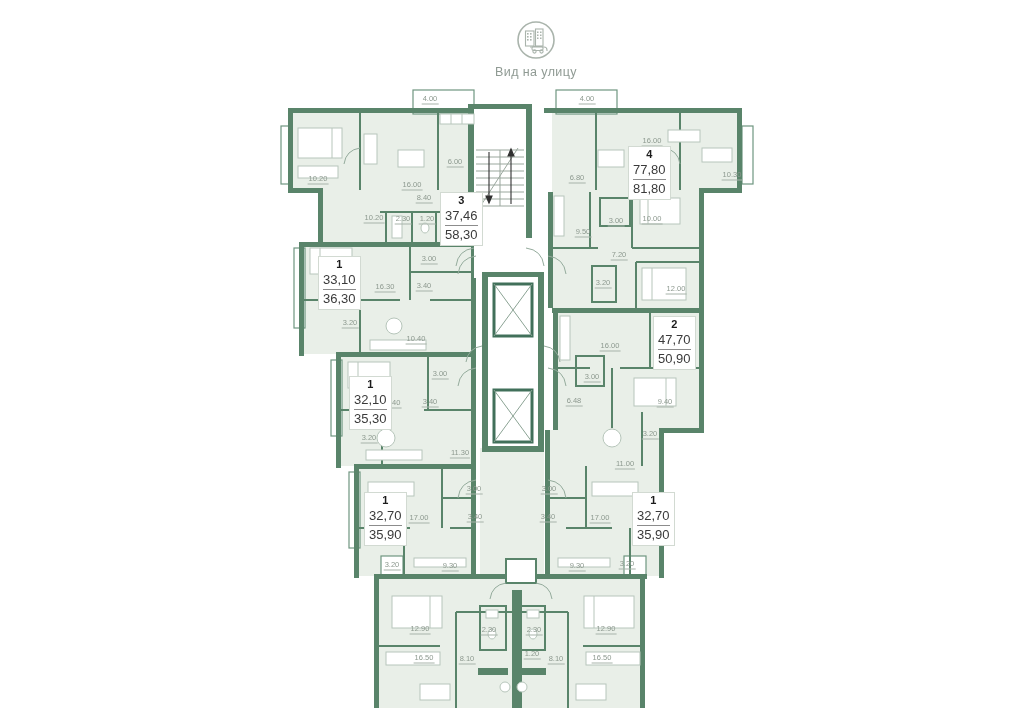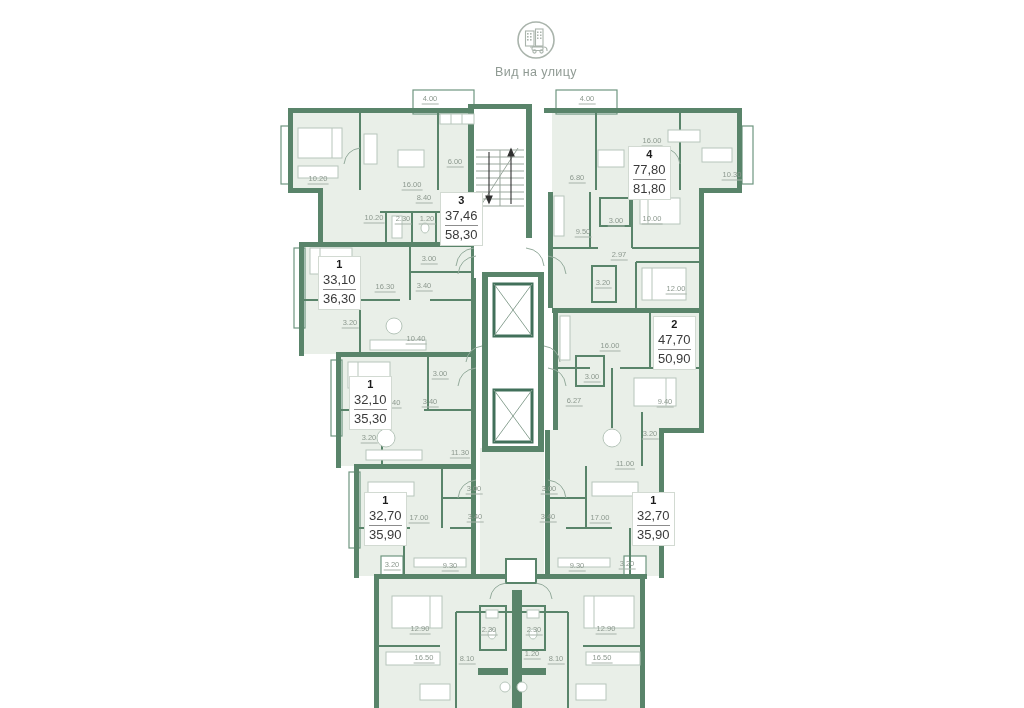--- a/index.html
+++ b/index.html
@@ -299,41 +299,41 @@
         <div class="room-label" style="left: 374px; top: 219px;">10.20</div>
         <div class="room-label" style="left: 403px; top: 220px;">2.30</div>
         <div class="room-label" style="left: 427px; top: 220px;">1.20</div>
         <div class="room-label" style="left: 587px; top: 100px;">4.00</div>
         <div class="room-label" style="left: 652px; top: 142px;">16.00</div>
         <div class="room-label" style="left: 577px; top: 179px;">6.80</div>
         <div class="room-label" style="left: 732px; top: 176px;">10.30</div>
         <div class="room-label" style="left: 571px; top: 233px; margin-left: 12px;">9.50</div>
         <div class="room-label" style="left: 616px; top: 222px;">3.00</div>
         <div class="room-label" style="left: 652px; top: 220px;">10.00</div>
-        <div class="room-label" style="left: 619px; top: 256px;">2.97</div>
+        <div class="room-label" style="left: 619px; top: 256px;">7.20</div>
         <div class="room-label" style="left: 603px; top: 284px;">3.20</div>
         <div class="room-label" style="left: 676px; top: 290px;">12.00</div>
         <div class="room-label" style="left: 385px; top: 288px;">16.30</div>
         <div class="room-label" style="left: 424px; top: 287px;">3.40</div>
         <div class="room-label" style="left: 429px; top: 260px;">3.00</div>
         <div class="room-label" style="left: 350px; top: 324px;">3.20</div>
         <div class="room-label" style="left: 416px; top: 340px;">10.40</div>
         <div class="room-label" style="left: 391px; top: 404px;">14.40</div>
         <div class="room-label" style="left: 440px; top: 375px;">3.00</div>
         <div class="room-label" style="left: 430px; top: 403px;">3.40</div>
         <div class="room-label" style="left: 369px; top: 439px;">3.20</div>
         <div class="room-label" style="left: 432px; top: 454px; margin-left: 28px;">11.30</div>
         <div class="room-label" style="left: 419px; top: 519px;">17.00</div>
         <div class="room-label" style="left: 474px; top: 490px;">3.00</div>
         <div class="room-label" style="left: 475px; top: 518px;">3.40</div>
         <div class="room-label" style="left: 392px; top: 566px;">3.20</div>
         <div class="room-label" style="left: 450px; top: 567px;">9.30</div>
         <div class="room-label" style="left: 610px; top: 347px;">16.00</div>
         <div class="room-label" style="left: 592px; top: 378px;">3.00</div>
-        <div class="room-label" style="left: 574px; top: 402px;">6.27</div>
+        <div class="room-label" style="left: 574px; top: 402px;">6.48</div>
         <div class="room-label" style="left: 665px; top: 403px;">9.40</div>
         <div class="room-label" style="left: 650px; top: 435px;">3.20</div>
         <div class="room-label" style="left: 625px; top: 465px;">11.00</div>
         <div class="room-label" style="left: 600px; top: 519px;">17.00</div>
         <div class="room-label" style="left: 549px; top: 490px;">3.00</div>
         <div class="room-label" style="left: 548px; top: 518px;">3.40</div>
         <div class="room-label" style="left: 577px; top: 567px;">9.30</div>
         <div class="room-label" style="left: 627px; top: 565px;">3.20</div>
         <div class="room-label" style="left: 420px; top: 630px;">12.90</div>
         <div class="room-label" style="left: 424px; top: 659px;">16.50</div>

